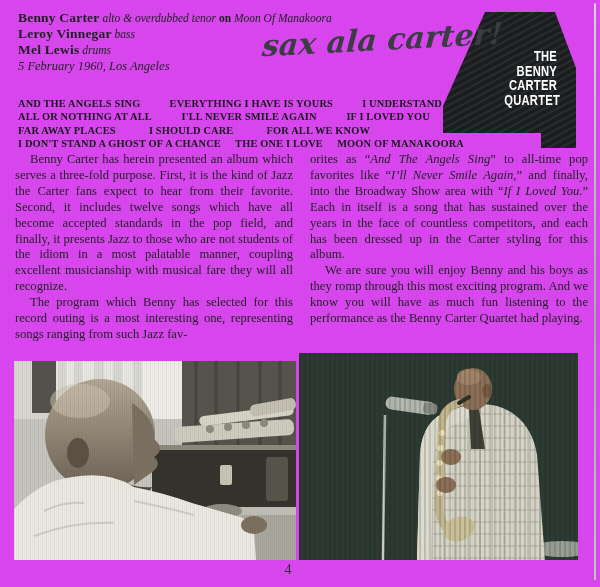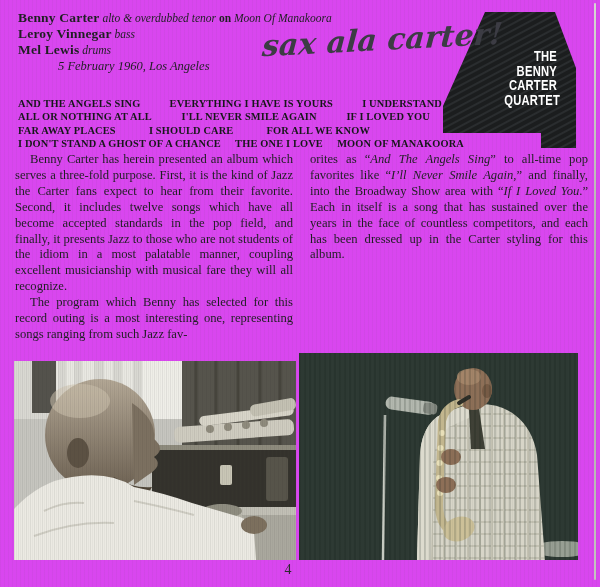--- a/index.html
+++ b/index.html
@@ -9,21 +9,21 @@
     font-family:"Liberation Serif",serif;color:#1f1f22;
   }
   .page::after{
     content:"";position:absolute;inset:0;pointer-events:none;
     background:repeating-linear-gradient(90deg,rgba(70,80,70,.05) 0 1px,transparent 1px 4px);
   }
   
   .personnel{position:absolute;left:18px;top:10px;line-height:16px;font-size:11.5px;z-index:3;}
   .personnel .p-line b:first-child{font-size:13.5px;letter-spacing:.2px;}
   .personnel .p-line i{font-size:11.5px;}
-  .personnel .session{font-size:12.5px;font-style:normal;margin-left:40px;}
+  .personnel .session{font-size:12.5px;font-style:normal;}
   .personnel .session i{font-size:12.5px;}
   
   .title-script{
     position:absolute;left:262px;top:22px;z-index:5;white-space:nowrap;
     font-family:"DejaVu Serif",serif;font-style:italic;font-weight:bold;
     font-size:30px;color:#3c3c44;letter-spacing:0;
     transform:rotate(-3deg) skewX(-7deg);
   }
   
   .logo{position:absolute;left:443px;top:12px;width:145px;height:140px;z-index:2;}
@@ -106,20 +106,21 @@
       </div>
   </div>
 
   <div class="article">
     <div class="col">
       <p>Benny Carter has herein presented an album which serves a three-fold purpose. First, it is the kind of Jazz the Carter fans expect to hear from their favorite. Second, it includes twelve songs which have all become accepted standards in the pop field, and finally, it presents Jazz to those who are not students of the idiom in a most palatable manner, coupling excellent musicianship with musical fare they will all recognize.</p>
       <p>The program which Benny has selected for this record outing is a most interesting one, representing songs ranging from such Jazz fav-</p>
     </div>
     <div class="col">
       <p class="cont">orites as “<i>And The Angels Sing</i>” to all-time pop favorites like “<i>I’ll Never Smile Again</i>,” and finally, into the Broadway Show area with “<i>If I Loved You</i>.” Each in itself is a song that has sustained over the years in the face of countless competitors, and each has been dressed up in the Carter styling for this album.</p>
+      <p>We are sure you will enjoy Benny and his boys as they romp through this most exciting program. And we know you will have as much fun listening to the performance as the Benny Carter Quartet had playing.</p>
     </div>
   </div>
 
   <div class="photo-left">
     <svg viewBox="0 0 282 199" width="282" height="199" preserveAspectRatio="none">
       <defs>
         <linearGradient id="lpHead" x1="0" y1="0" x2="0" y2="1">
           <stop offset="0" stop-color="#b3a795"></stop>
             <stop offset="1" stop-color="#6d6152"></stop>
         </linearGradient>

